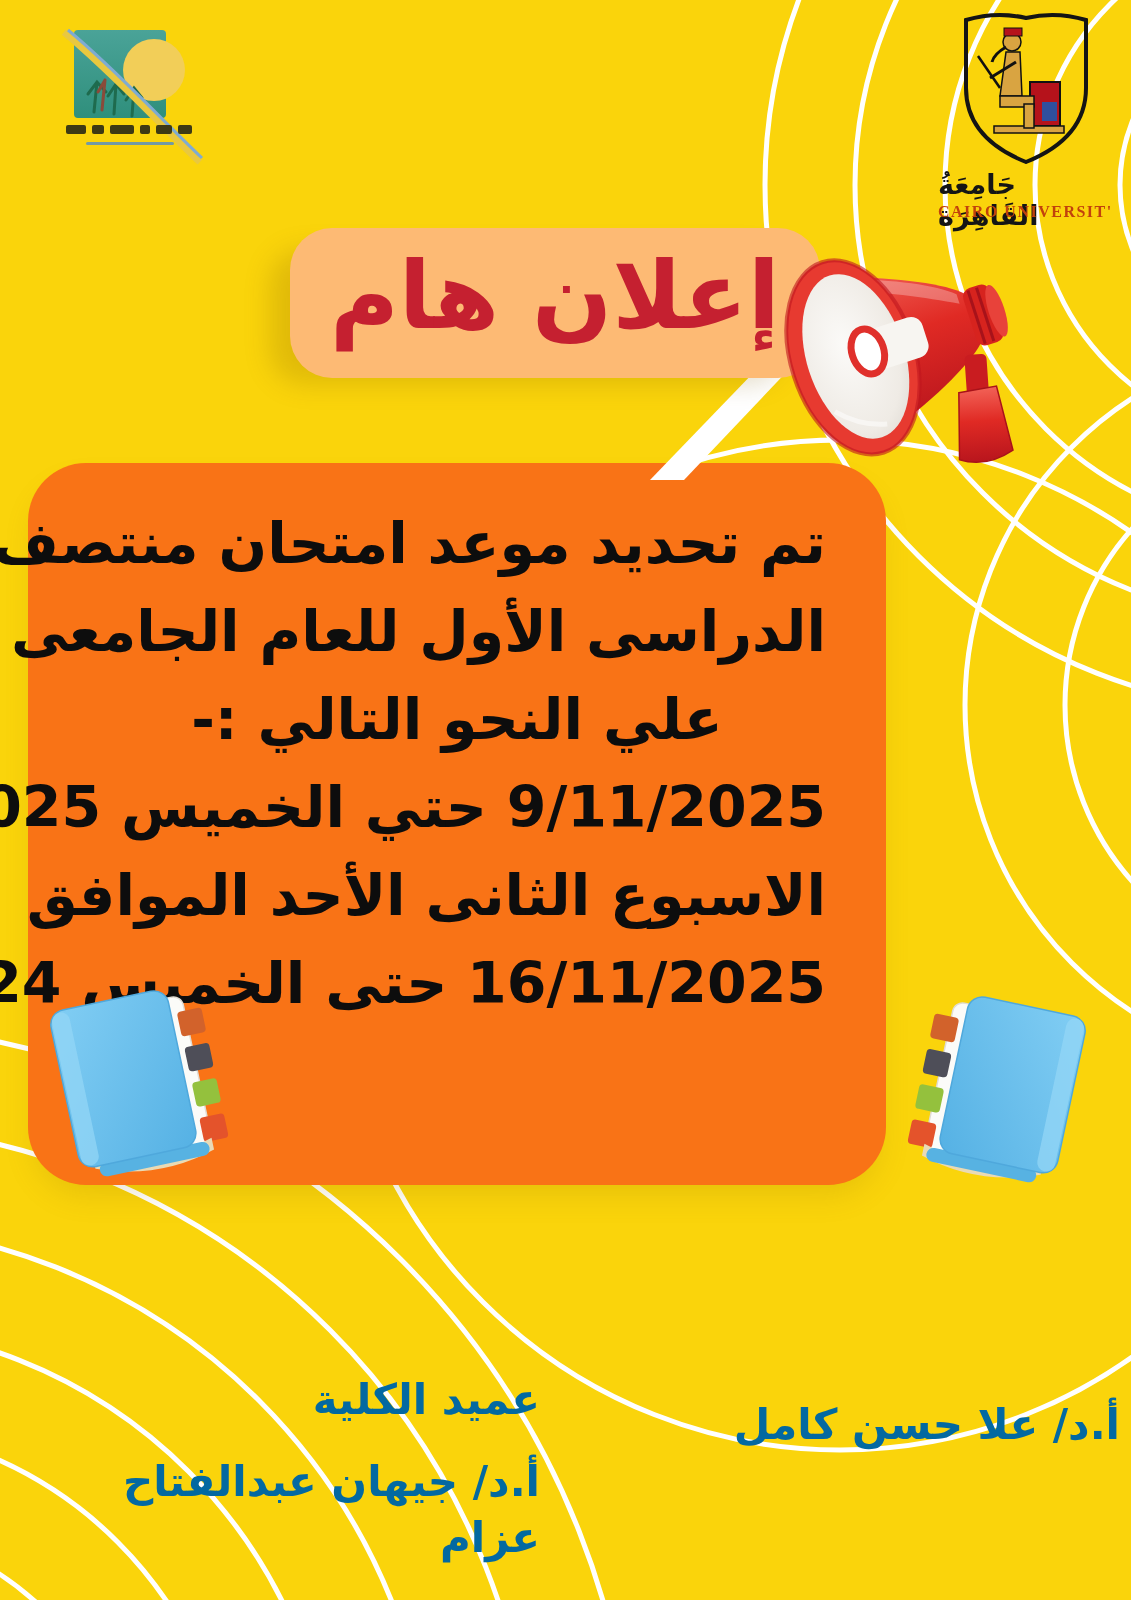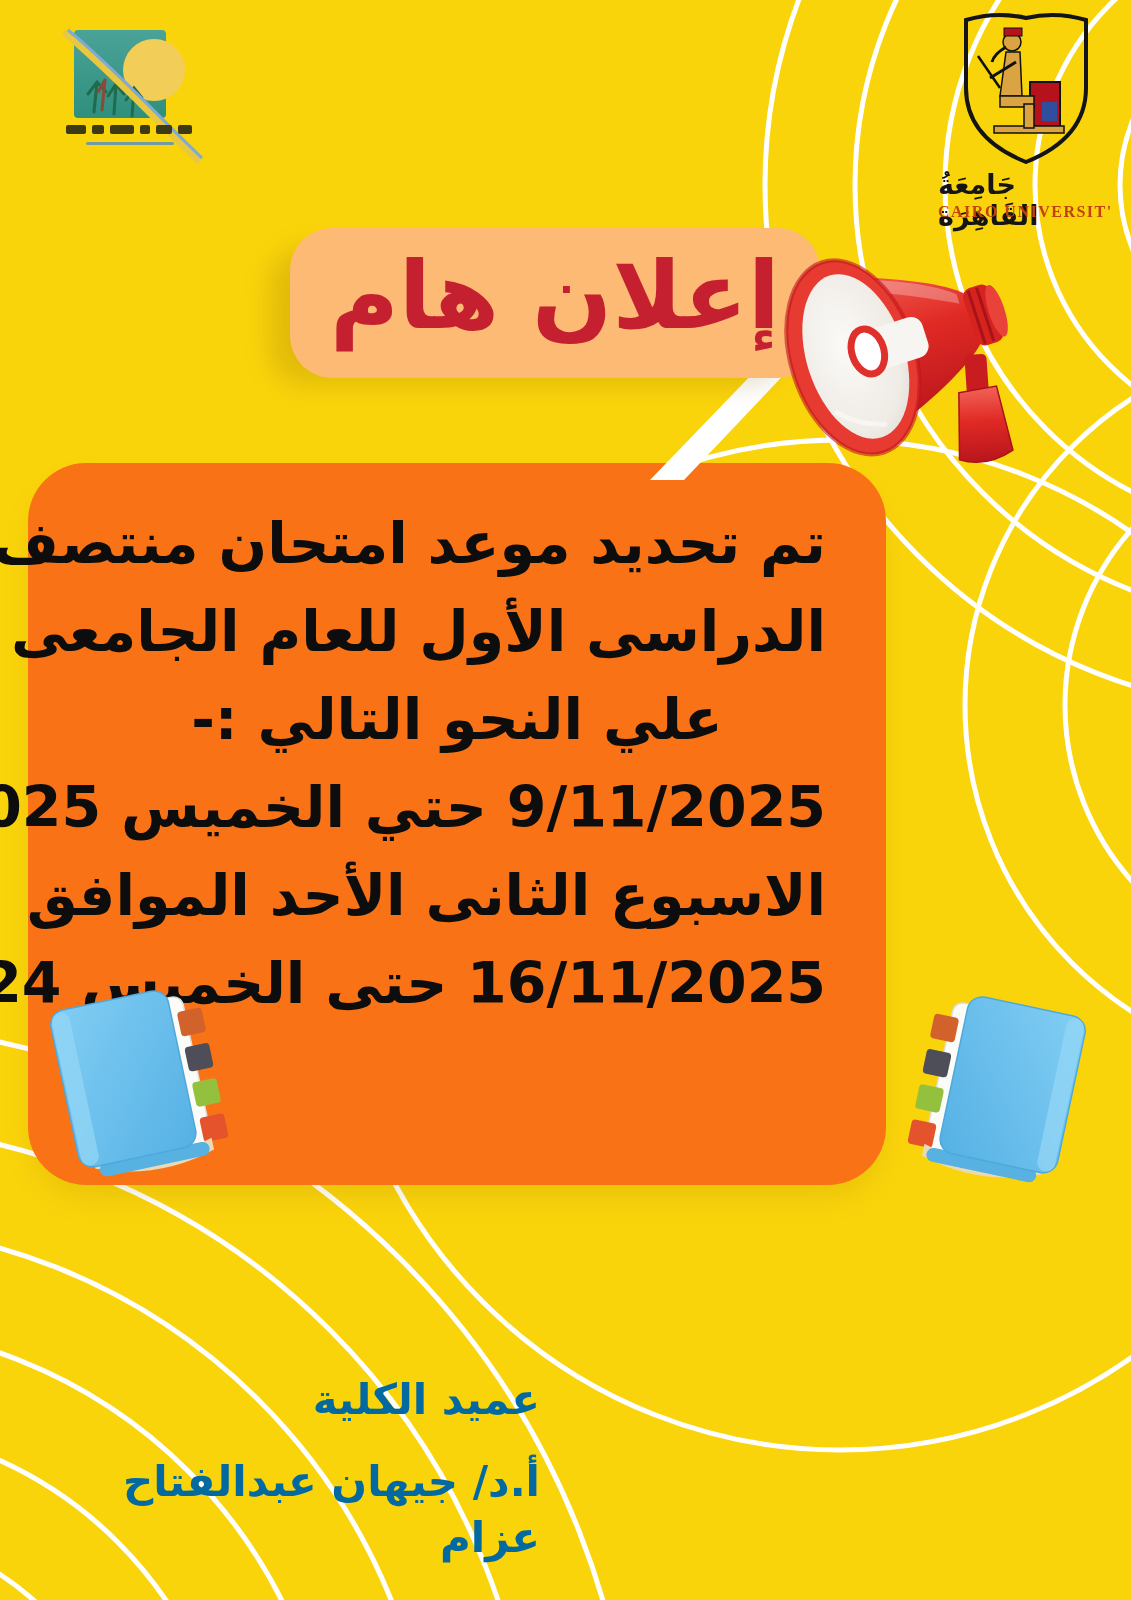--- a/index.html
+++ b/index.html
@@ -205,19 +205,20 @@
       <rect x="134" y="100" width="25" height="25" rx="4" fill="#94C13D"></rect>
       <rect x="134" y="136" width="25" height="25" rx="4" fill="#E4532B"></rect>
       <path d="M22,152 Q82,176 142,158 L142,170 Q82,188 22,164 Z" fill="#E9DAB5"></path>
       <rect x="26" y="160" width="112" height="14" rx="7" fill="#57B2E2"></rect>
       <rect x="8" y="2" width="120" height="160" rx="15" fill="url(#bookGrad)" stroke="#4FA8DC" stroke-width="1.5"></rect>
       <rect x="10" y="4" width="18" height="156" rx="9" fill="#93D6F6" opacity="0.75"></rect>
     </svg>
   </div>
 
   <div class="sig vice">
+    <div class="sig-name">أ.د/ علا حسن كامل</div>
   </div>
   <div class="sig dean">
     <div class="sig-title">عميد الكلية</div>
     <div class="sig-name">أ.د/ جيهان عبدالفتاح عزام</div>
   </div>
 
 </div>
 
 </body></html>

